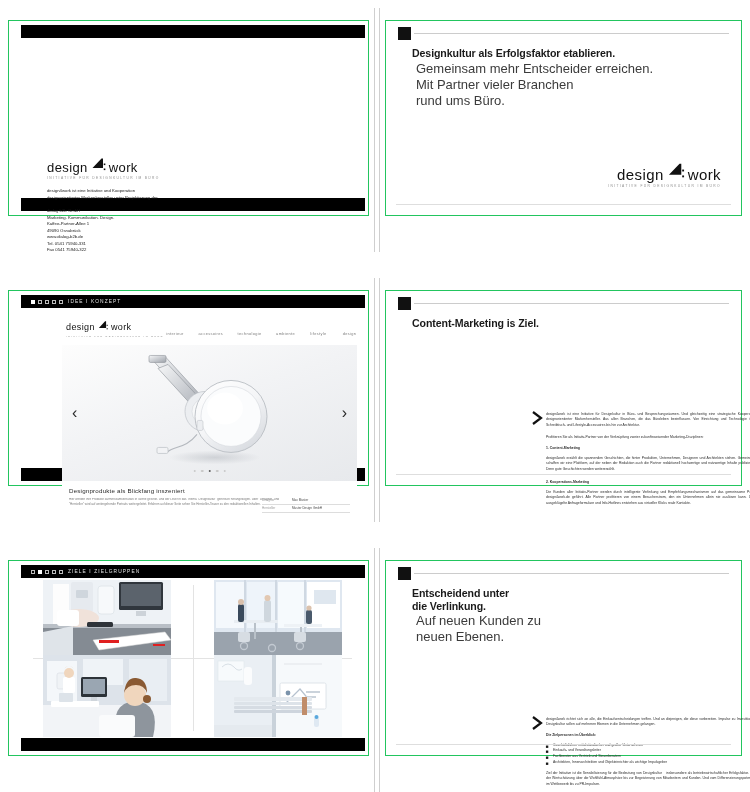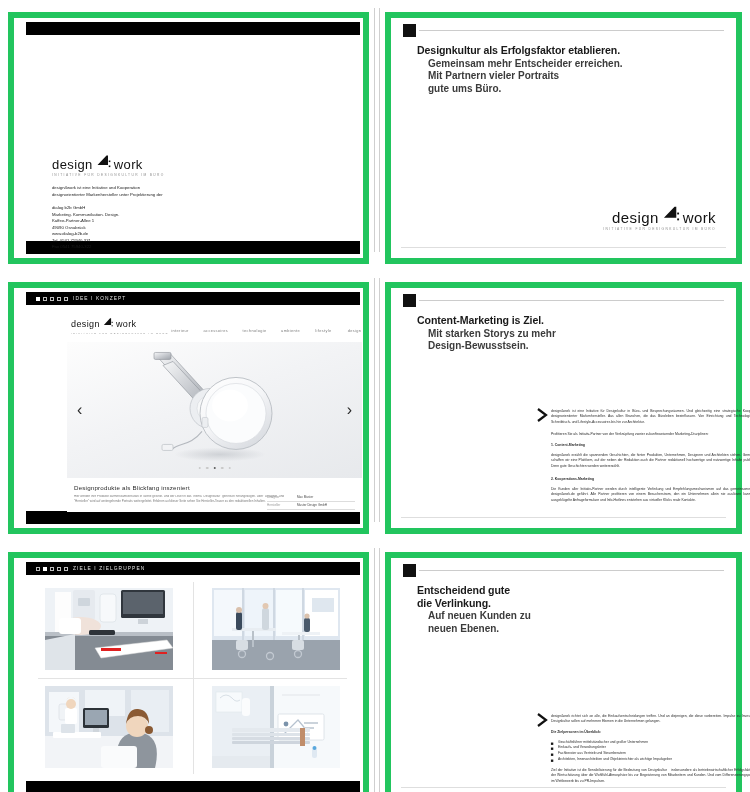--- a/index.html
+++ b/index.html
@@ -7,22 +7,22 @@
        -webkit-font-smoothing:antialiased;overflow:hidden;}
 
   .page-grid{width:750px;height:792px;position:relative;}
 
   
   .spread{position:absolute;left:0;width:750px;height:252px;}
   .spread-1{top:4px;}
   .spread-2{top:274px;}
   .spread-3{top:544px;}
 
-  .sheet{position:absolute;top:8px;height:252px;background:#fff;
-         border:6px solid #22c55e;box-sizing:border-box;}
+  .sheet{position:absolute;top:16px;height:196px;background:#fff;
+         border:1px solid #22c55e;box-sizing:border-box;}
   .sheet-left{left:8px;width:361px;}
   .sheet-right{left:385px;width:357px;}
 
   
   .gutter{position:absolute;top:4px;width:1px;height:244px;background:#cfcfcf;}
   .gutter-a{left:374px;}
   .gutter-b{left:379px;}
 
   
   .topbar{position:absolute;left:12px;top:4px;right:3px;height:13px;background:#000;}
@@ -97,21 +97,21 @@
   .photo svg{display:block;width:100%;height:100%;}
 
   
   .r-square{position:absolute;left:12px;top:6px;width:13px;height:13px;background:#111;}
   .r-rule{position:absolute;left:28px;top:12px;right:12px;height:1px;background:#cccccc;}
   .r-rule-bottom{position:absolute;left:10px;bottom:10px;right:10px;height:1px;background:#dedede;}
 
   .r-head{position:absolute;left:26px;top:26px;right:20px;}
   .r-head h1{margin:0;font-size:10.6px;font-weight:700;color:#1a1a1a;
              letter-spacing:-.1px;line-height:1.18;}
-  .r-head h2{margin:1px 0 0 11px;font-size:10px;font-weight:700;color:#3b3b3b;
+  .r-head h2{margin:1px 0 0 4px;font-size:13px;font-weight:400;color:#3b3b3b;
              line-height:1.26;}
 
   .r-logo{position:absolute;right:20px;bottom:28px;text-align:right;}
 
   .r-body{position:absolute;left:160px;width:178px;}
   .r-body.pos-2{top:120px;}
   .r-body.pos-3{top:155px;}
   .chev{position:absolute;left:-14px;top:0;width:12px;height:14px;}
   .r-body p{margin:0 0 5px 0;font-size:2.9px;line-height:1.72;color:#2b2b2b;
             text-align:justify;transform:scale(1.18);transform-origin:left top;}
@@ -161,21 +161,21 @@
           <p style="margin-top:-5px;line-height:1.55;">Fax 0541 75940-322</p>
         </div>
       </div>
     </div>
 
     <div class="sheet sheet-right">
       <div class="r-square"></div>
       <div class="r-rule"></div>
       <div class="r-head">
         <h1>Designkultur als Erfolgsfaktor etablieren.</h1>
-        <h2><span>Gemeinsam mehr Entscheider erreichen.</span><br><span>Mit Partnern vieler Portraits</span><br><span>gute ums Büro.</span></h2>
+        <h2><span>Gemeinsam mehr Entscheider erreichen.</span><br><span>Mit Partner vieler Branchen</span><br><span>rund ums Büro.</span></h2>
       </div>
 
       <div class="r-logo">
         <div class="logo" style="font-size:15px;justify-content:flex-end;">
           <span class="w1">design</span>
           <span class="logo-mark">
             <svg width="20" height="19" viewBox="0 0 34 32" aria-hidden="true">
               <path d="M23 1 L5 20 L26 20 L26 1 Z M26 20 L26 31" fill="#111"></path>
               <rect x="27.5" y="11" width="3.2" height="3.2" fill="#111"></rect>
               <rect x="27.5" y="21" width="3.2" height="3.2" fill="#111"></rect>
@@ -306,21 +306,20 @@
           </div>
         </div>
       </div>
     </div>
 
     <div class="sheet sheet-right">
       <div class="r-square"></div>
       <div class="r-rule"></div>
       <div class="r-head">
         <h1>Content-Marketing is Ziel.</h1>
-        <h2><span>Mit starken Storys zu mehr</span><br><span>Design-Bewusstsein.</span></h2>
       </div>
 
       <div class="r-body pos-2">
         <svg class="chev" viewBox="0 0 12 14" aria-hidden="true">
           <path d="M1 1 L9 7 L1 13" fill="none" stroke="#111" stroke-width="2.2"></path>
         </svg>
         <p>design4work ist eine Initiative für Designkultur in Büro- und Besprechungsräumen. Und gleichzeitig eine strategische Kooperation designorientierter Markenhersteller. Aus allen Branchen, die das Büroleben beeinflussen. Von Einrichtung und Technologie über Schreibtisch- und Lifestyle-Accessoires bis hin zur Architektur.</p>
         <p style="margin-top:8px;">Profitieren Sie als Initiativ-Partner von der Verknüpfung zweier zukunftsweisender Marketing-Disziplinen:</p>
         <p class="h">1. Content-Marketing</p>
         <p style="margin-top:3px;">design4work erzählt die spannenden Geschichten, die hinter Produkten, Unternehmen, Designern und Architekten stehen. Gemeinsam schaffen wir eine Plattform, auf der neben der Redaktion auch die Partner redaktionell hochwertige und nutzwertige Inhalte publizieren. Denn gute Geschichten werden weitererzählt.</p>
@@ -467,21 +466,21 @@
             </svg>
           </div>
         </div>
       </div>
     </div>
 
     <div class="sheet sheet-right">
       <div class="r-square"></div>
       <div class="r-rule"></div>
       <div class="r-head">
-        <h1><span>Entscheidend gute</span><br><span>die Verlinkung.</span></h1>
+        <h1><span>Entscheidend unter</span><br><span>die Verlinkung.</span></h1>
         <h2><span>Auf neuen Kunden zu</span><br><span>neuen Ebenen.</span></h2>
       </div>
 
       <div class="r-body pos-3">
         <svg class="chev" viewBox="0 0 12 14" aria-hidden="true">
           <path d="M1 1 L9 7 L1 13" fill="none" stroke="#111" stroke-width="2.2"></path>
         </svg>
         <p>design4work richtet sich an alle, die Einkaufsentscheidungen treffen. Und an diejenigen, die diese vorbereiten. Impulse zu Investition in Designkultur sollen auf mehreren Ebenen in die Unternehmen gelangen.</p>
         <p class="h" style="margin-top:6px;">Die Zielpersonen im Überblick:</p>
         <ul>

